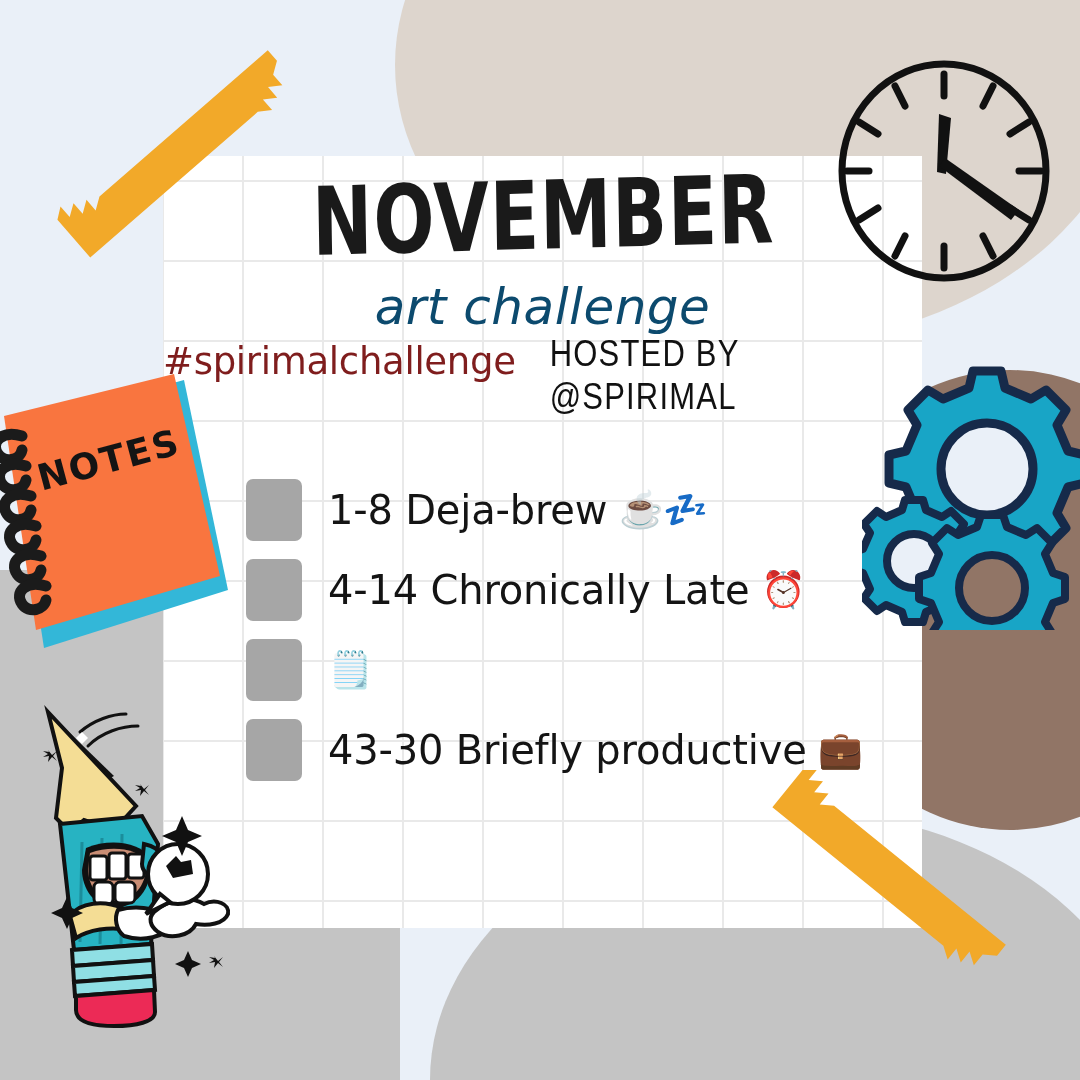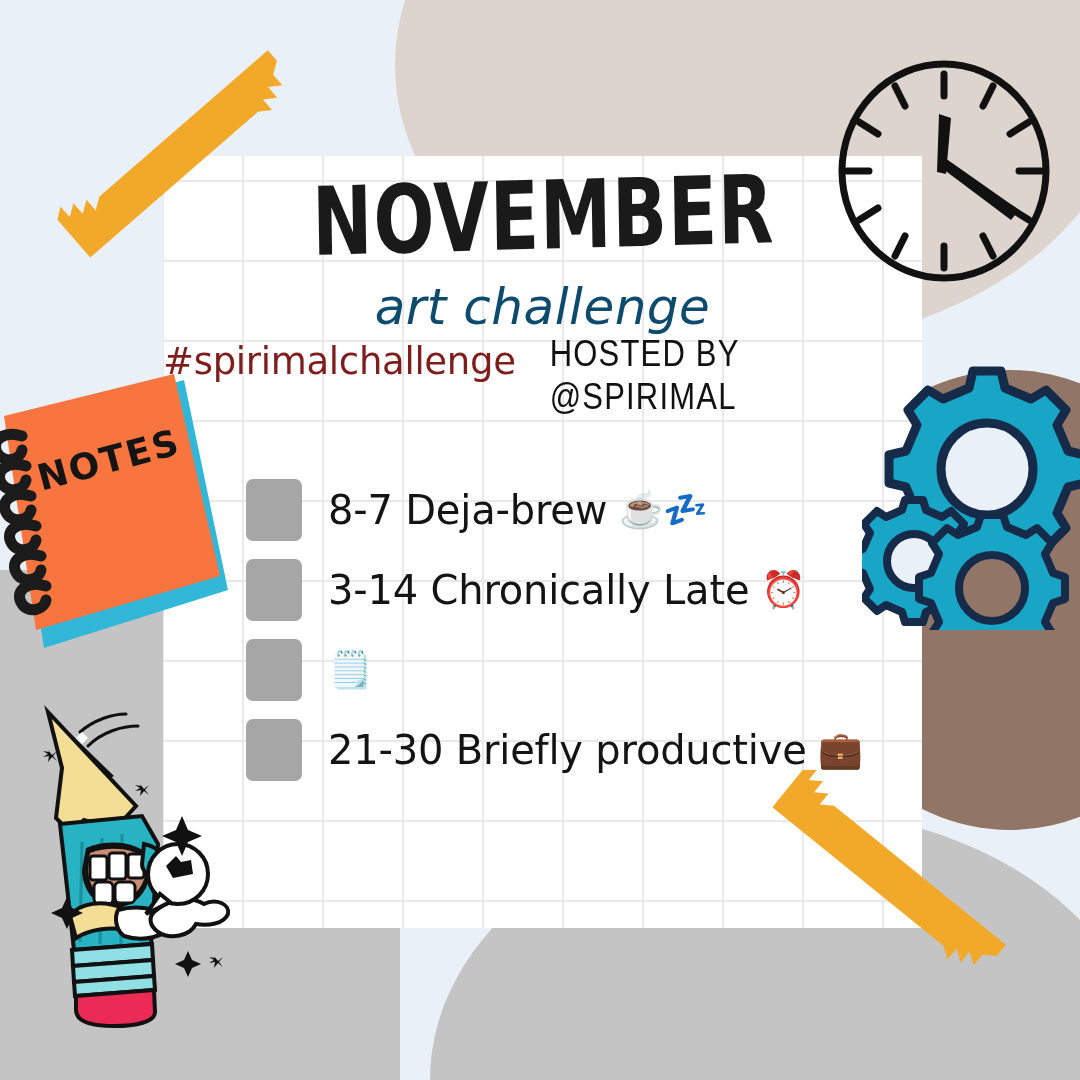--- a/index.html
+++ b/index.html
@@ -338,39 +338,39 @@
 
   <div id="meta-row">
     <div id="hashtag">#spirimalchallenge</div>
     <div id="hosted-by">HOSTED BY @SPIRIMAL</div>
   </div>
 
   <div id="checklist">
       <div class="task-row">
         <div class="task-checkbox"></div>
         <div class="task-label">
-          <span>8-7 Deja-brew</span>
+          <span>1-8 Deja-brew</span>
           <span class="task-emoji">☕️💤</span>
         </div>
       </div>
       <div class="task-row">
         <div class="task-checkbox"></div>
         <div class="task-label">
-          <span>3-14 Chronically Late</span>
+          <span>4-14 Chronically Late</span>
           <span class="task-emoji">⏰</span>
         </div>
       </div>
       <div class="task-row">
         <div class="task-checkbox"></div>
         <div class="task-label">
           <span class="task-emoji">🗒️</span>
         </div>
       </div>
       <div class="task-row">
         <div class="task-checkbox"></div>
         <div class="task-label">
-          <span>21-30 Briefly productive</span>
+          <span>43-30 Briefly productive</span>
           <span class="task-emoji">💼</span>
         </div>
       </div>
     </div>
 
 </div>
 
 </body></html>

